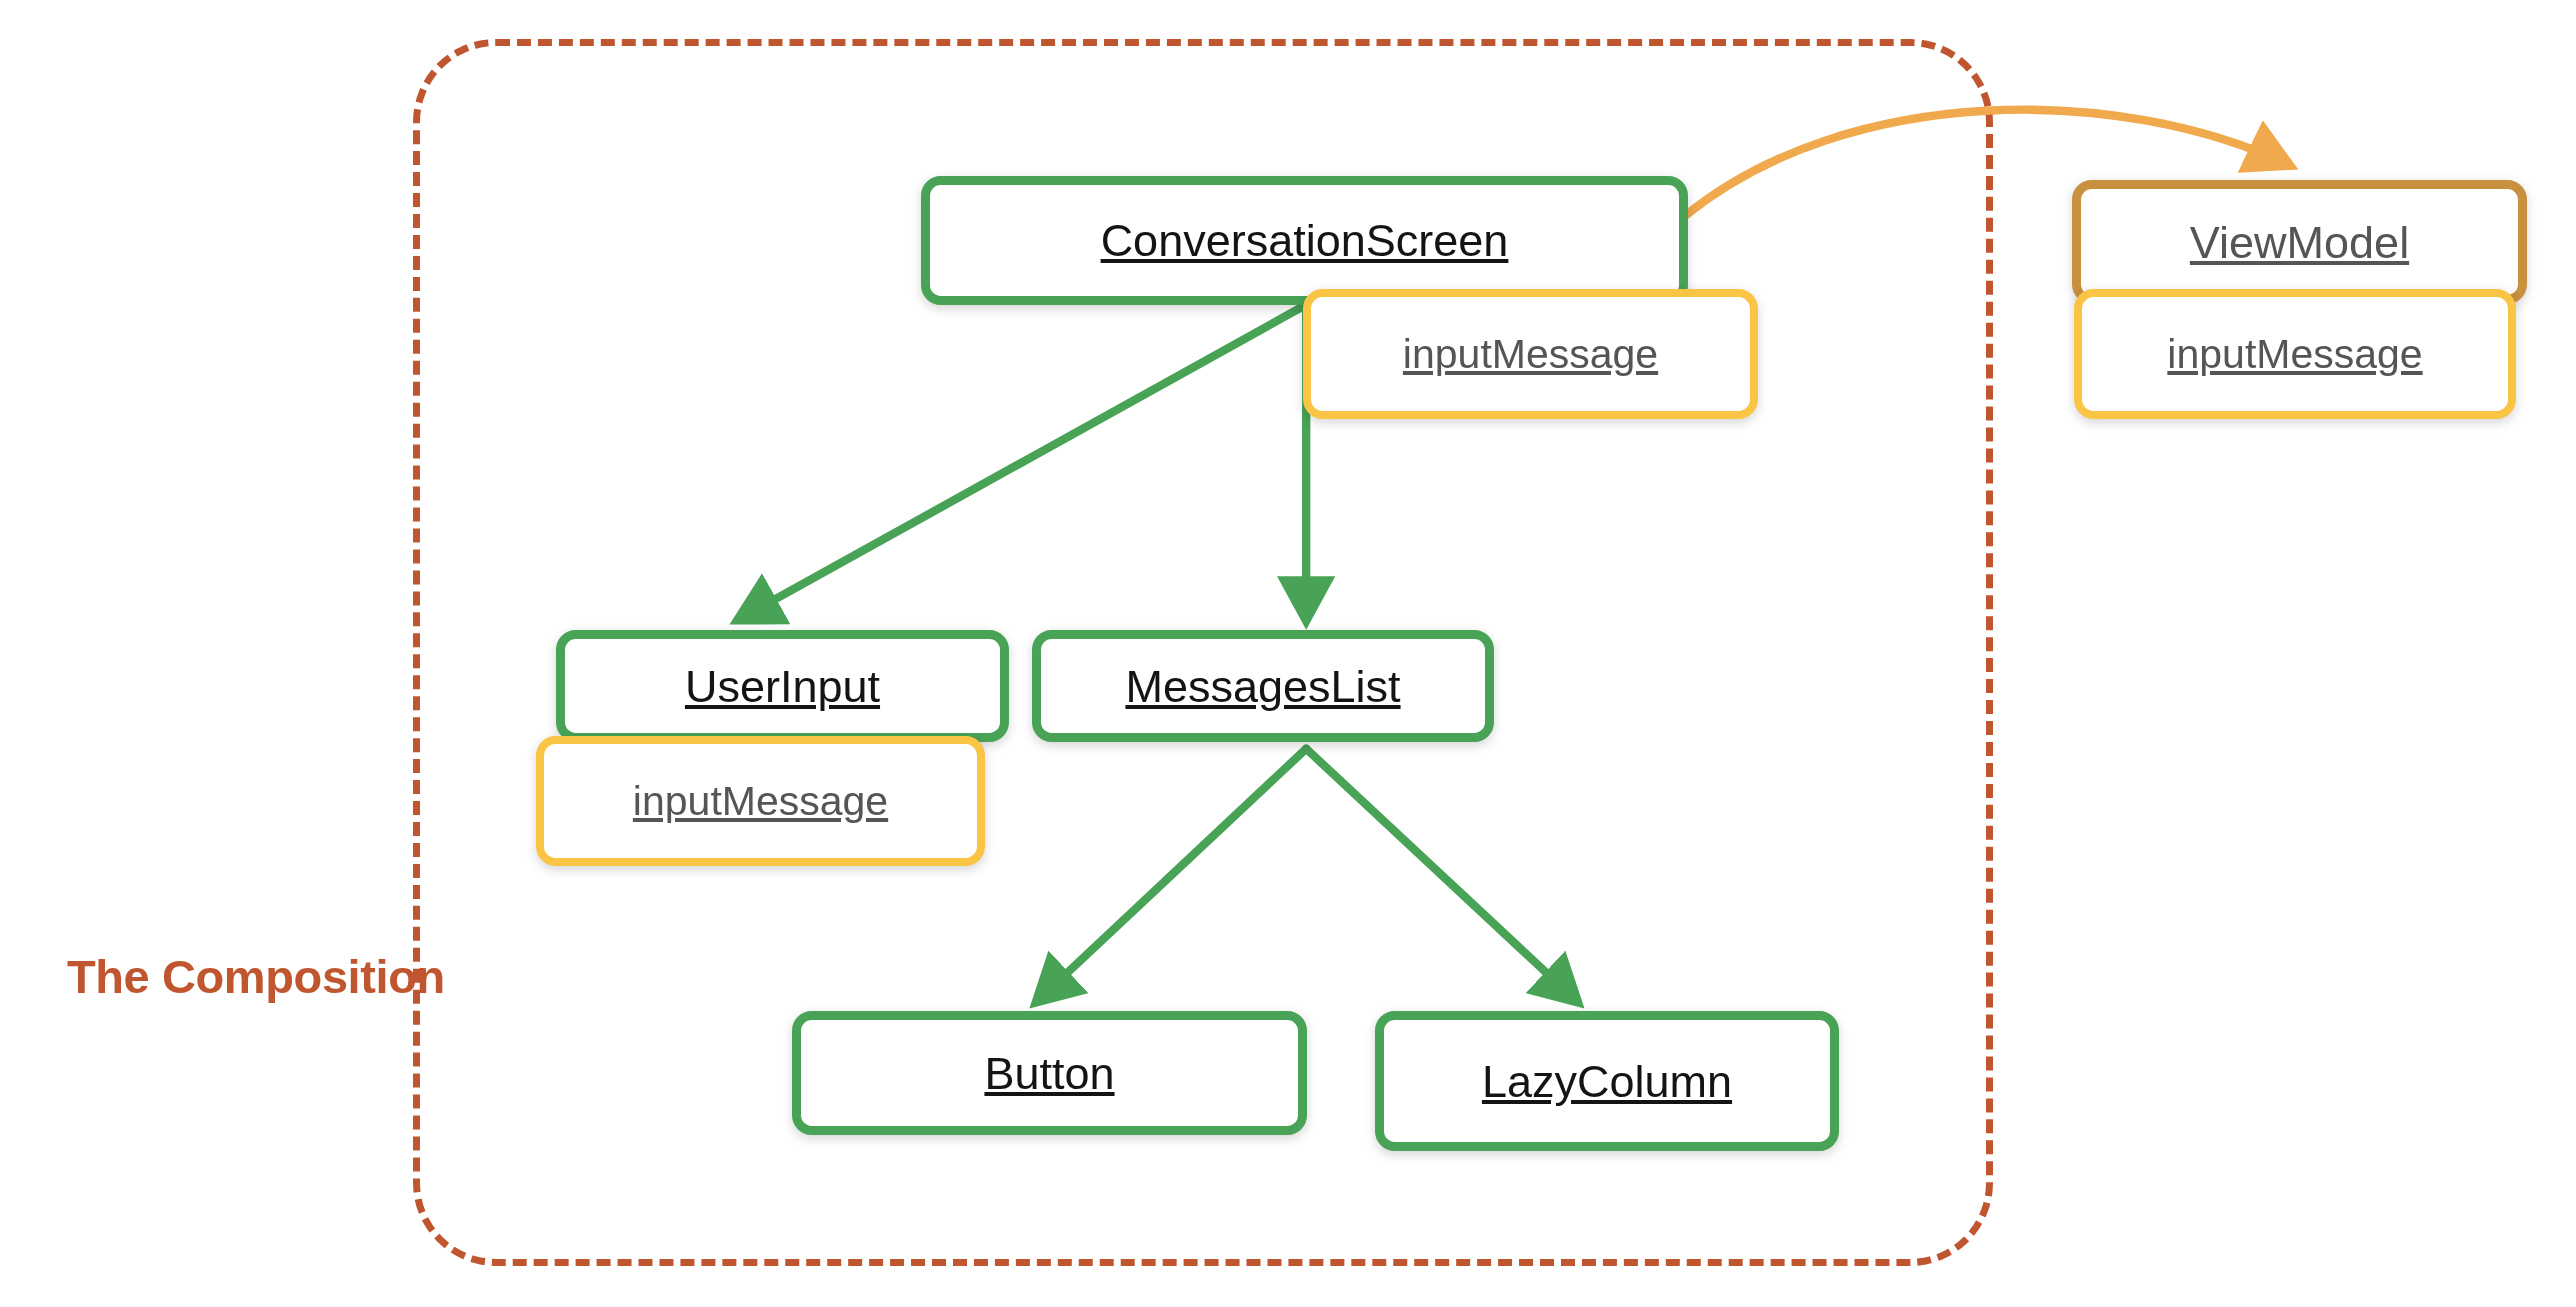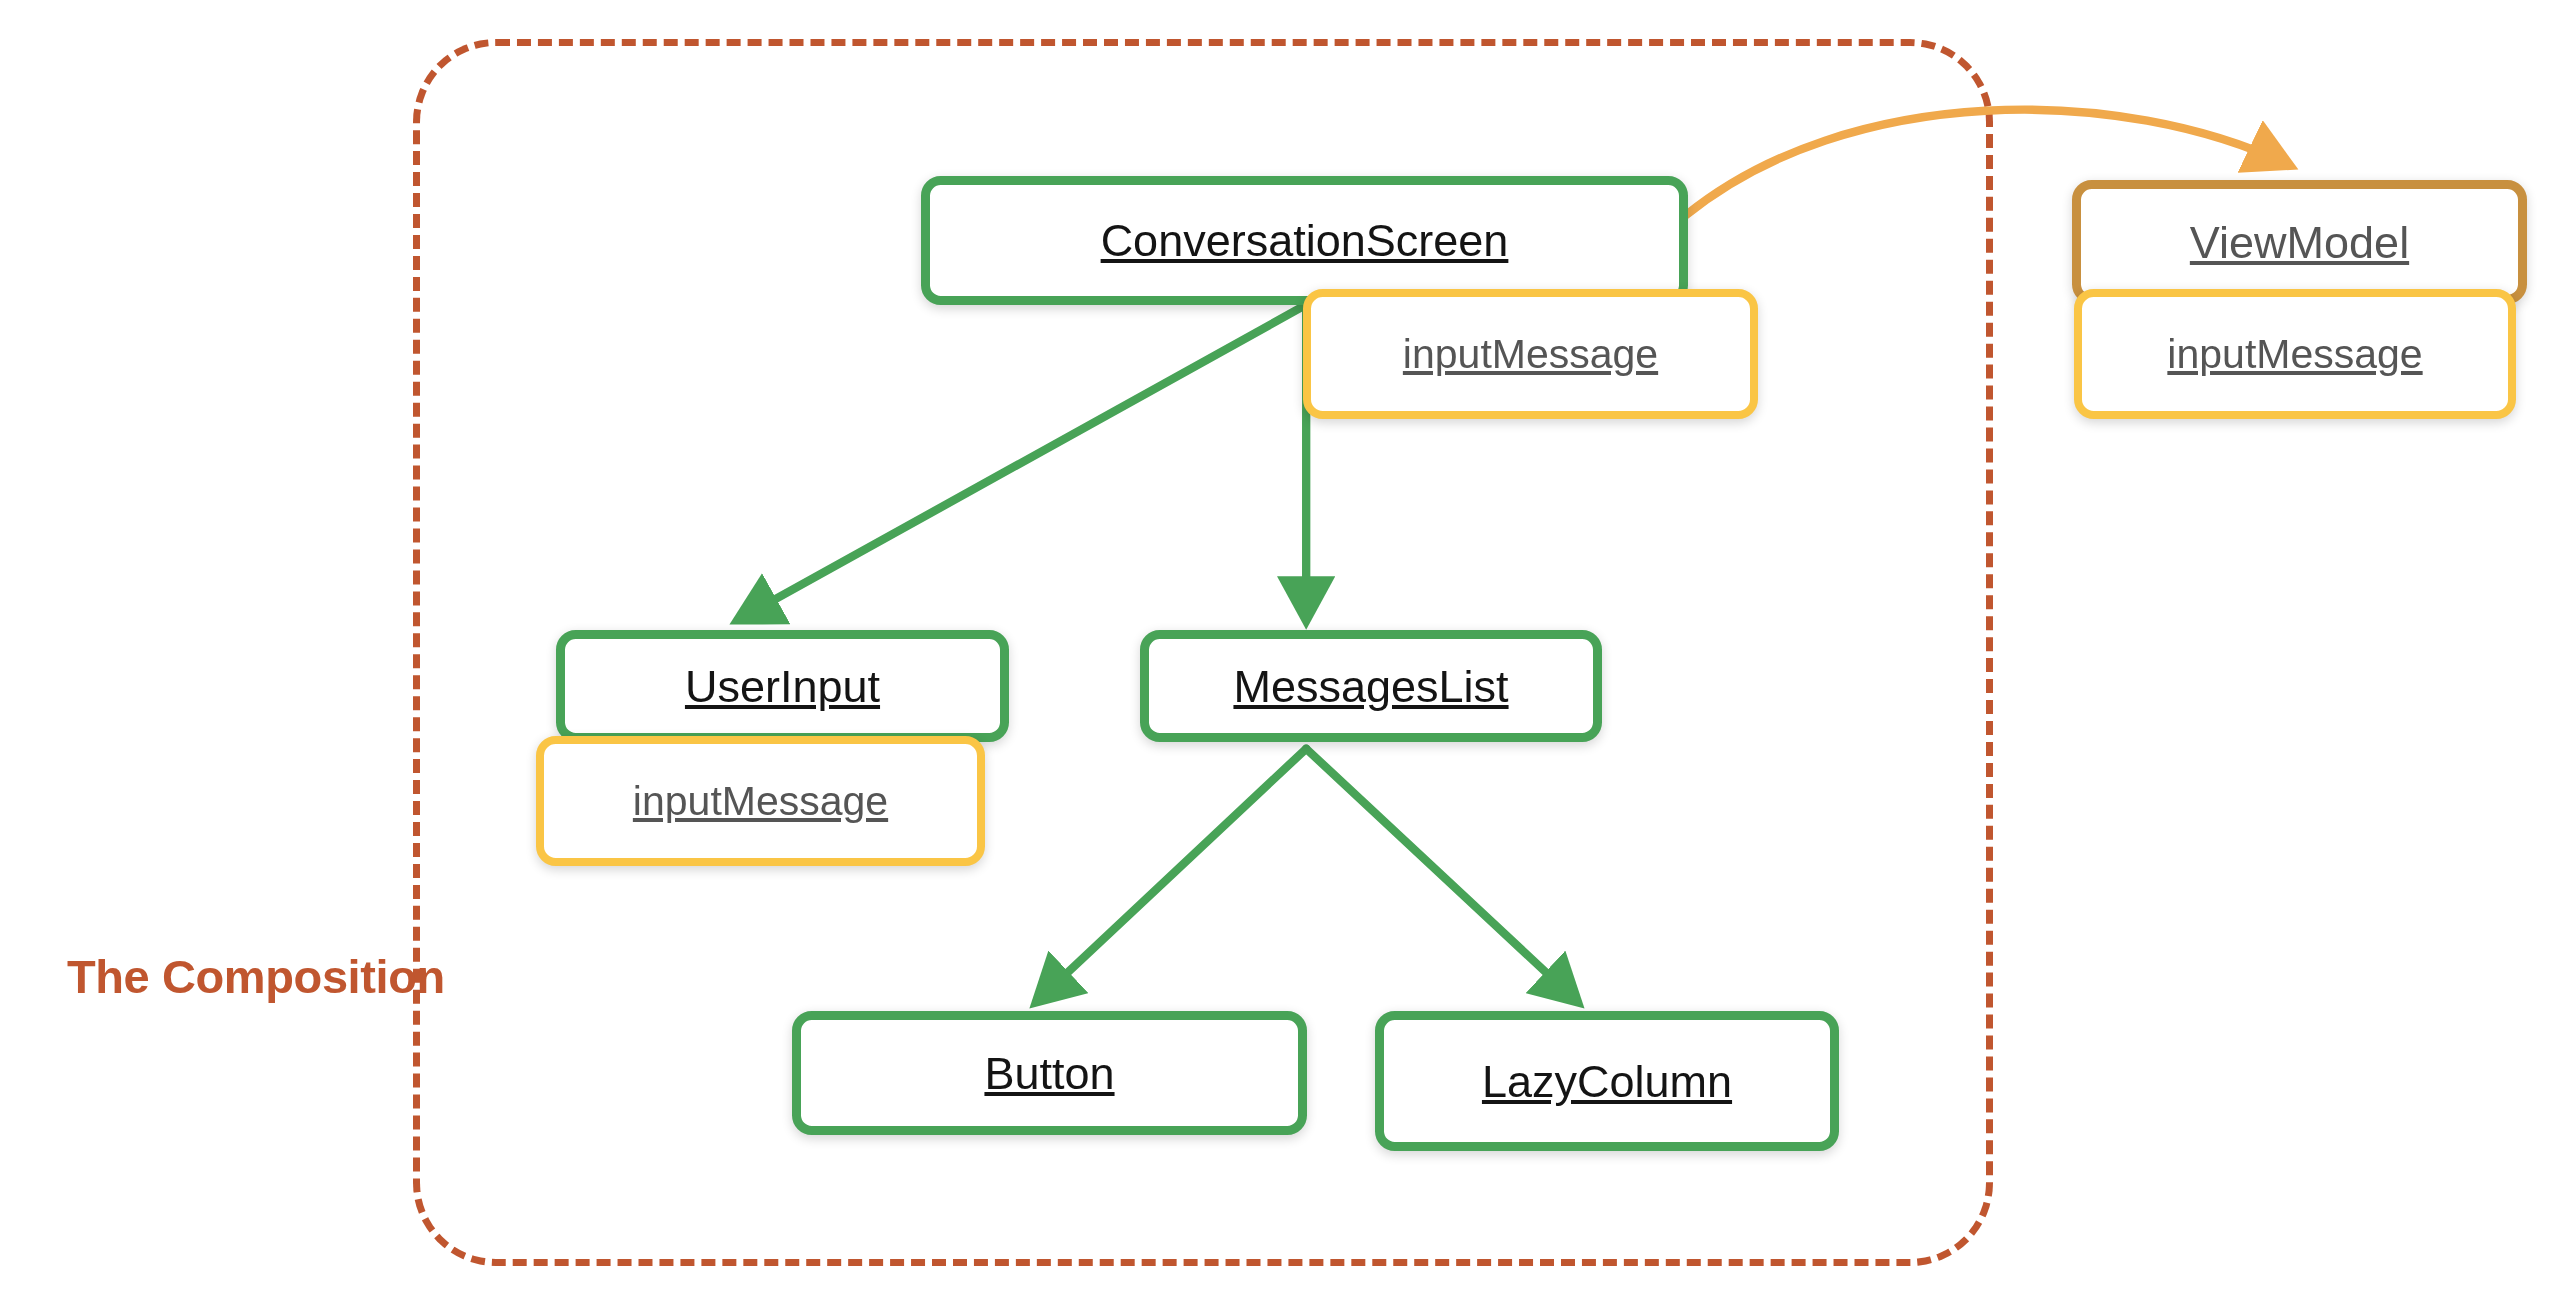--- a/index.html
+++ b/index.html
@@ -81,21 +81,21 @@
   
   #node-conversationscreen { left: 921px; top: 176px;  width: 767px; height: 129px; }
   #state-conversationscreen { left: 1303px; top: 289px; width: 455px;  height: 130px; z-index: 5; }
 
   #node-viewmodel  { left: 2072px; top: 180px; width: 455px; height: 124px; }
   #state-viewmodel { left: 2074px; top: 289px; width: 442px; height: 130px; z-index: 5; }
 
   #node-userinput  { left: 532px; top: 630px;  width: 453px; height: 112px; margin-left: 24px; }
   #state-userinput { left: 536px; top: 736px;  width: 449px; height: 130px; z-index: 5; }
 
-  #node-messageslist { left: 1140px; top: 630px; width: 462px; height: 112px; }
+  #node-messageslist { left: 1032px; top: 630px; width: 462px; height: 112px; }
 
   #node-button     { left: 792px; top: 1011px; width: 515px; height: 124px; }
   #node-lazycolumn { left: 1375px; top: 1011px; width: 464px; height: 140px; }
 </style>
 </head>
 <body>
 
 <div id="canvas">
 
   <div class="composition-boundary"></div>

